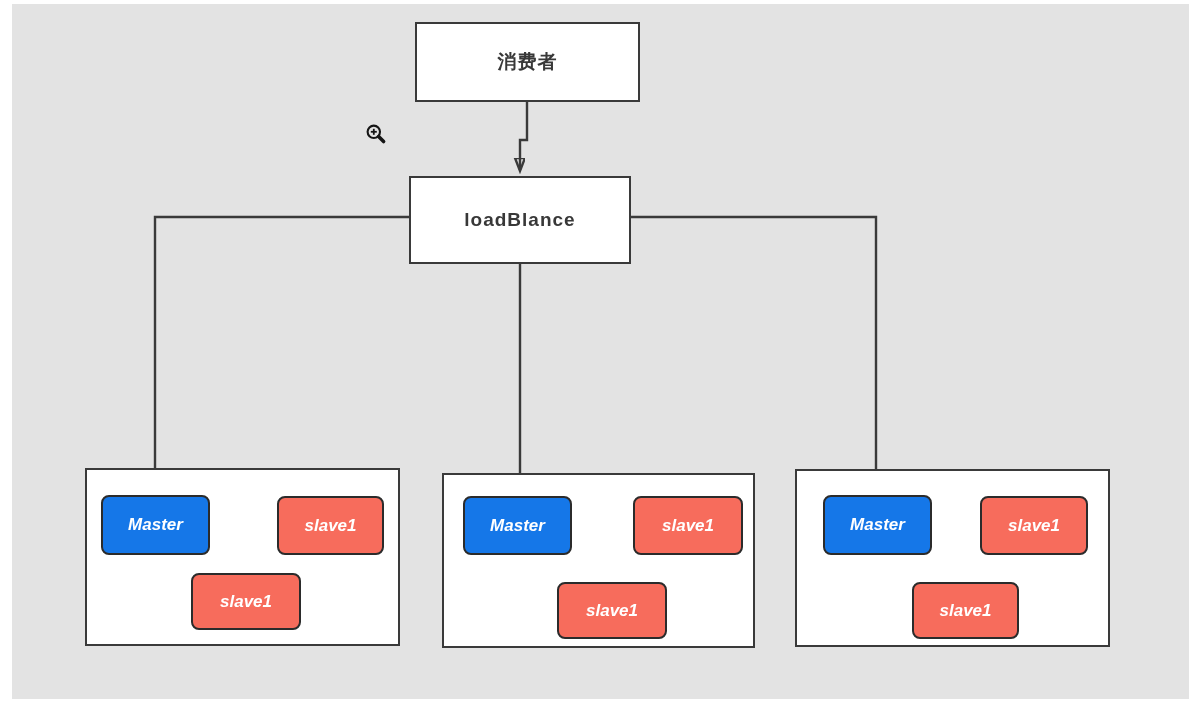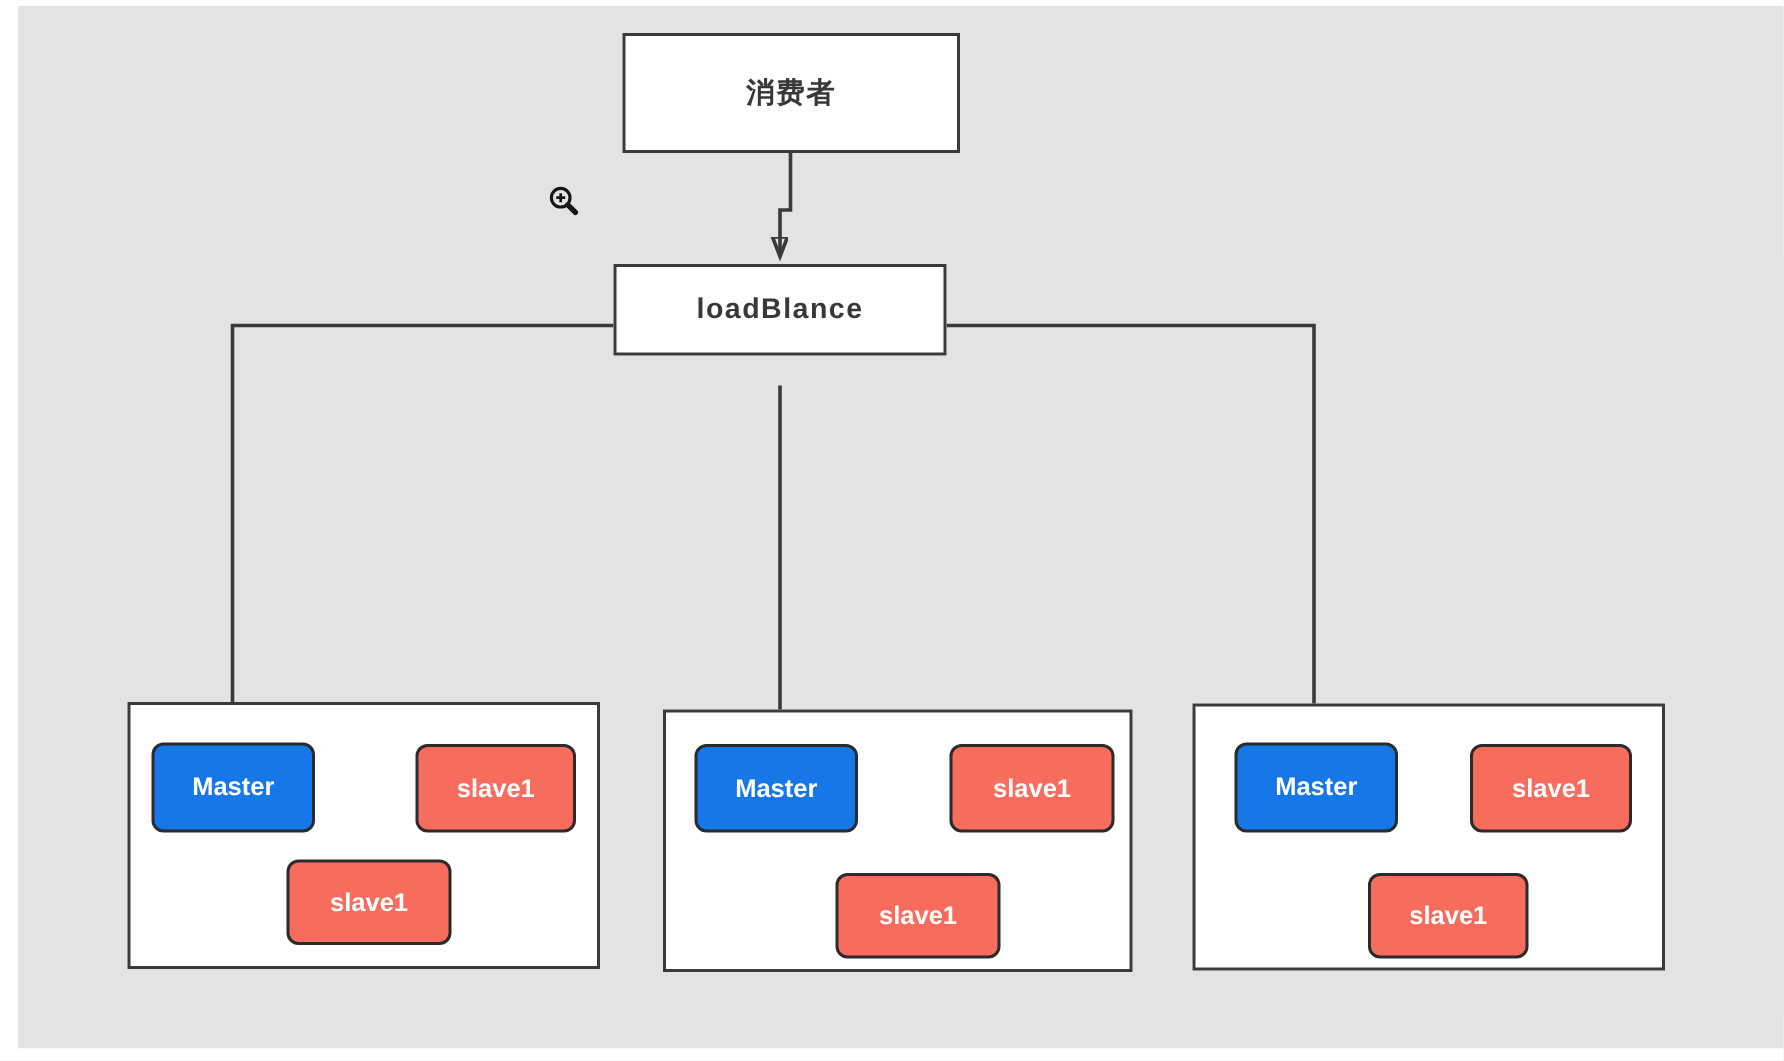--- a/index.html
+++ b/index.html
@@ -33,36 +33,36 @@
     background: var(--surface);
     border: 2px solid var(--line);
     display: flex; align-items: center; justify-content: center;
   }
   .box .box-label {
     font-weight: bold; font-size: 19px; color: var(--label-dark);
     letter-spacing: 1px;
   }
   
   .consumer { left: 403px; top: 18px;  width: 225px; height: 80px; }
-  .lb       { left: 397px; top: 172px; width: 222px; height: 61px; }
+  .lb       { left: 397px; top: 172px; width: 222px; height: 88px; }
 
   .cluster {
     position: absolute;
     background: var(--surface);
     border: 2px solid var(--line);
   }
   .c1 { left: 73px;  top: 464px; width: 315px; height: 178px; }
   .c2 { left: 430px; top: 469px; width: 313px; height: 175px; }
   .c3 { left: 783px; top: 465px; width: 315px; height: 178px; }
 
   .node {
     position: absolute;
     border: 2px solid var(--node-border);
     border-radius: 8px;
-    display: flex; align-items: center; justify-content: center;
+    display: flex; align-items: center; justify-content: center; font-style: italic;
   }
   .node .node-label { font-weight: bold; font-size: 17px; color: var(--label-light); }
   .master { background: var(--master-fill); }
   .slave  { background: var(--slave-fill); }
 
   .c1 .master  { left: 14px;  top: 25px;  width: 109px; height: 60px; }
   .c1 .s-top   { left: 190px; top: 26px;  width: 107px; height: 59px; }
   .c1 .s-bot   { left: 104px; top: 103px; width: 110px; height: 57px; }
 
   .c2 .master  { left: 19px;  top: 21px;  width: 109px; height: 59px; }

